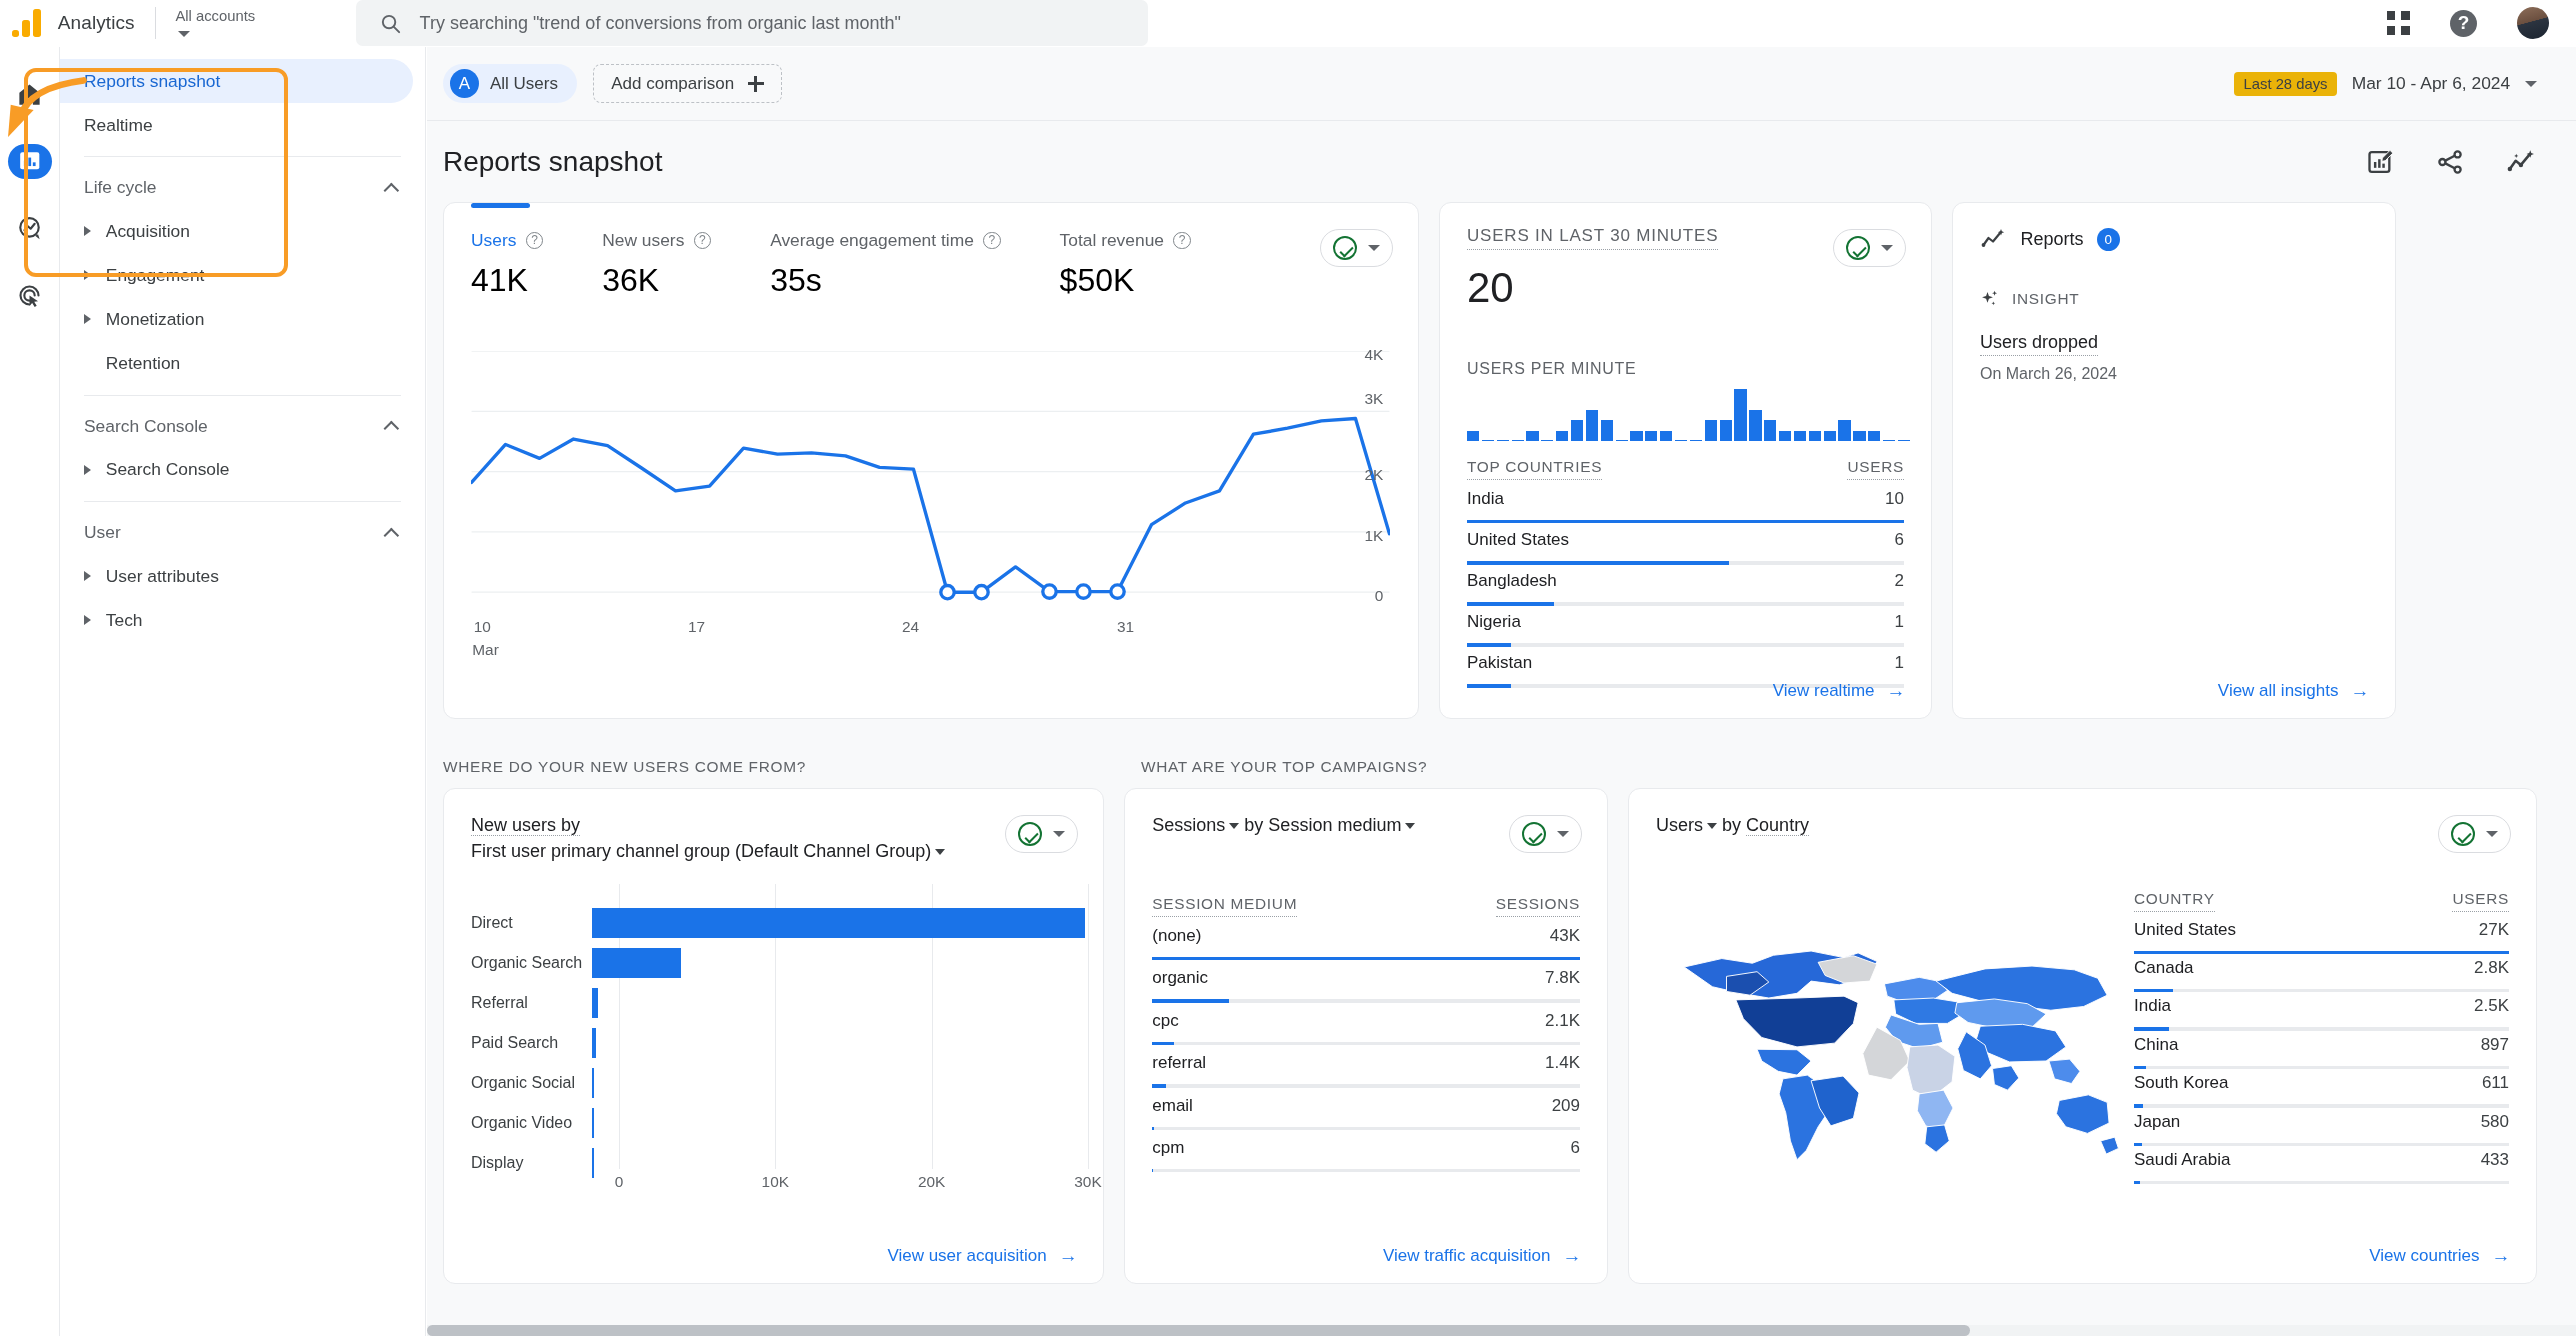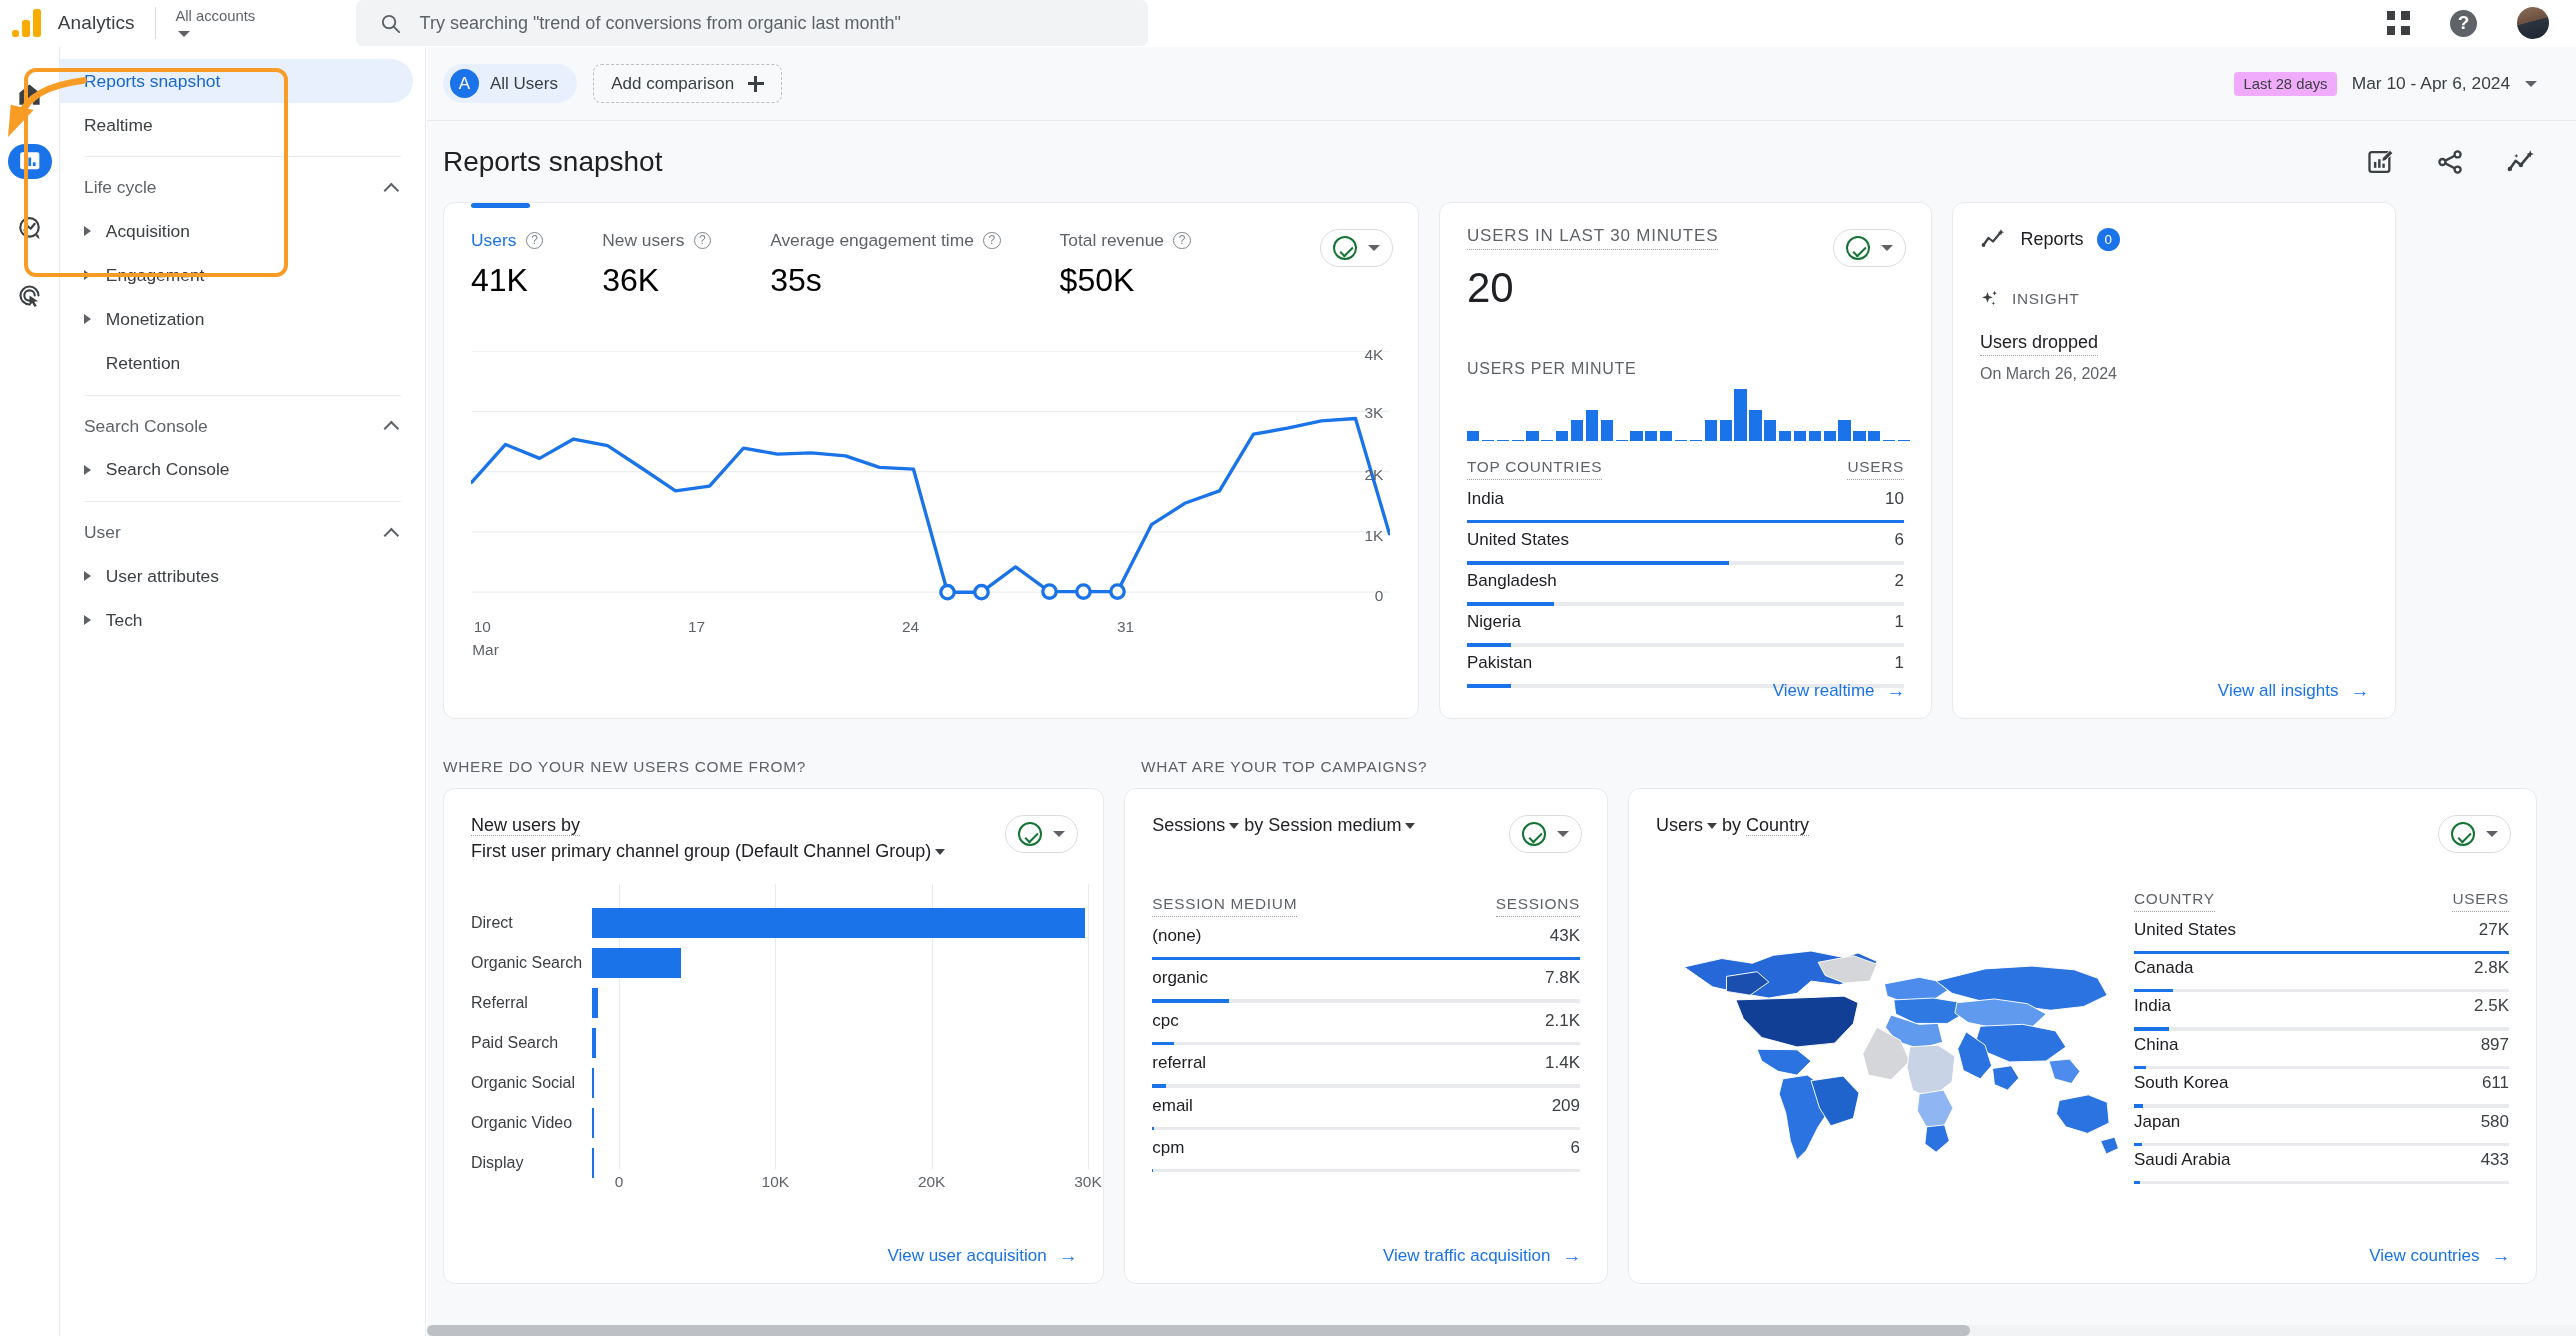--- a/index.html
+++ b/index.html
@@ -121,21 +121,21 @@
   .addcomp {
     margin-left: 16px; height: 39px; border: 1.3px dashed #bdc1c6; border-radius: 8px;
     display: flex; align-items: center; padding: 0 17.4px; gap: 13.4px; cursor: pointer;
   }
   .addcomp-lbl { font-size: 17px; color: #3c4043; }
   .plus { position: relative; width: 16px; height: 16px; }
   .plus:before, .plus:after { content:""; position:absolute; background:#3c4043; }
   .plus:before { left: 6.7px; top: 0; width: 2.7px; height: 16px; }
   .plus:after { left: 0; top: 6.7px; width: 16px; height: 2.7px; }
   .daterange { margin-left: auto; display: flex; align-items: center; gap: 14.8px; margin-right: 39px; cursor: pointer; }
-  .dr-badge { background: #f0abfc; color: #3c4043; font-size: 14.8px; padding: 4px 9.4px; border-radius: 4px; }
+  .dr-badge { background: #eab308; color: #3c4043; font-size: 14.8px; padding: 4px 9.4px; border-radius: 4px; }
   .dr-text { font-size: 17.4px; color: #3c4043; }
   .caret-sm {
     width: 0; height: 0; border-left: 6px solid transparent; border-right: 6px solid transparent;
     border-top: 6.7px solid #5f6368;
   }
 
   .titlerow { display: flex; align-items: center; height: 81px; padding: 0 39px 0 16px; }
   .page-title { font-size: 28px; color: #202124; font-weight: 400; }
   .title-actions { margin-left: auto; display: flex; gap: 42px; align-items: center; }
 
@@ -457,21 +457,21 @@
             <line x1="0" y1="90" x2="1370" y2="90" stroke="#eceff1" stroke-width="2"></line>
             <line x1="0" y1="0" x2="1370" y2="0" stroke="#eceff1" stroke-width="2"></line>
             <path d="M 0.0 196.2 L 50.7 139.5 L 101.5 160.2 L 152.2 131.4 L 203.0 141.3 L 253.7 174.6 L 304.4 208.8 L 355.2 201.6 L 405.9 144.9 L 456.7 153.9 L 507.4 152.1 L 558.1 156.6 L 608.9 173.7 L 659.6 176.4 L 710.4 360.0 L 761.1 360.0 L 811.9 322.2 L 862.6 359.1 L 913.3 359.1 L 964.1 359.1 L 1014.8 259.2 L 1065.6 226.8 L 1116.3 208.8 L 1167.0 124.2 L 1217.8 115.2 L 1268.5 104.4 L 1319.3 100.8 L 1370.0 272.7" fill="none" stroke="#1a73e8" stroke-width="5" stroke-linejoin="round" stroke-linecap="round"></path>
             <circle cx="710.4" cy="360.0" r="10" fill="#fff" stroke="#1a73e8" stroke-width="5"></circle>
             <circle cx="761.1" cy="360.0" r="10" fill="#fff" stroke="#1a73e8" stroke-width="5"></circle>
             <circle cx="862.6" cy="359.1" r="10" fill="#fff" stroke="#1a73e8" stroke-width="5"></circle>
             <circle cx="913.3" cy="359.1" r="10" fill="#fff" stroke="#1a73e8" stroke-width="5"></circle>
             <circle cx="964.1" cy="359.1" r="10" fill="#fff" stroke="#1a73e8" stroke-width="5"></circle>
           </svg>
         <div class="y-lab" style="top:-5.4px;">4K</div>
-        <div class="y-lab" style="top:53px;">3K</div>
+        <div class="y-lab" style="top:39px;">3K</div>
         <div class="y-lab" style="top:115px;">2K</div>
         <div class="y-lab" style="top:176px;">1K</div>
         <div class="y-lab" style="top:236px;">0</div>
         <div class="x-lab" style="left:2.7px;  top:267px;">10</div>
         <div class="x-lab" style="left:1.3px;  top:290px;">Mar</div>
         <div class="x-lab" style="left:217px;top:267px;">17</div>
         <div class="x-lab" style="left:431px;top:267px;">24</div>
         <div class="x-lab" style="left:646px;top:267px;">31</div>
       </div>
     </div>

